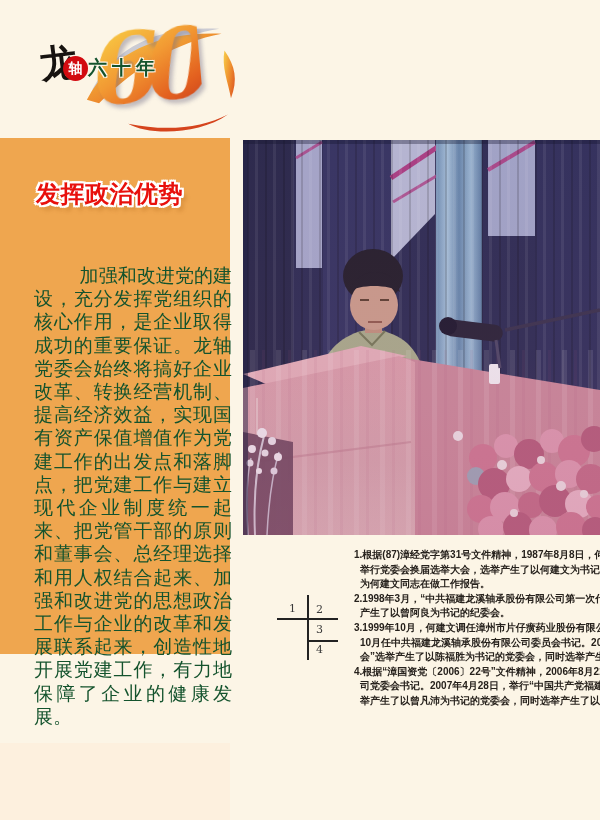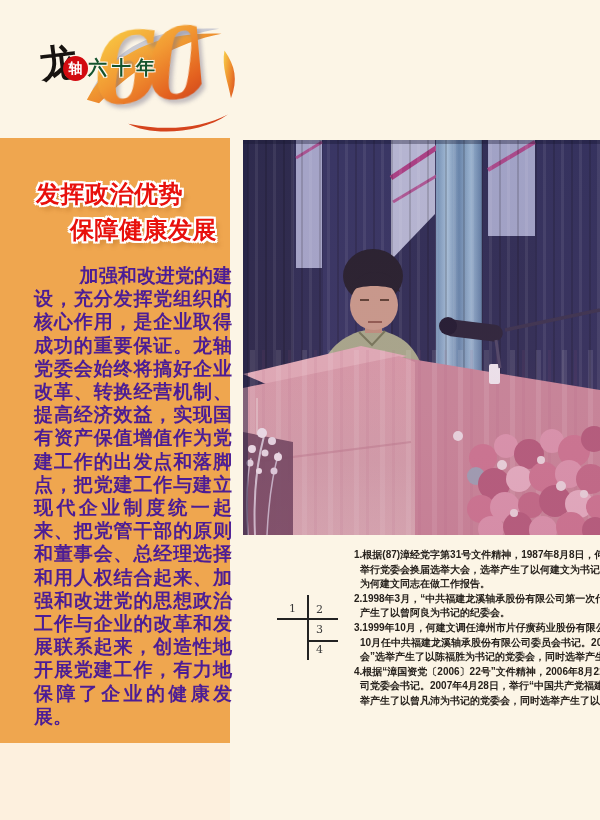--- a/index.html
+++ b/index.html
@@ -18,31 +18,31 @@
         filter:drop-shadow(3px 4px 2px rgba(115,110,135,0.45));}
   .l-long{position:absolute;left:0px;top:16px;z-index:3;font-family:"DejaVu Serif","Liberation Serif",serif;
         font-weight:bold;font-size:38px;line-height:1;color:#171310;transform:rotate(-7deg);}
   .l-rest{position:absolute;left:48px;top:27px;z-index:3;font-family:"DejaVu Serif","Liberation Serif",serif;
         font-weight:bold;font-size:19px;letter-spacing:5px;color:#14532d;
         text-shadow:1px 1px 0 #FDF6EA,-1px -1px 0 #FDF6EA,1px -1px 0 #FDF6EA,-1px 1px 0 #FDF6EA;}
   .l-seal{position:absolute;left:23px;top:28px;z-index:4;width:25px;height:25px;border-radius:50%;
         background:#D20A10;color:#fff;font-weight:bold;font-size:14px;line-height:25px;text-align:center;}
 
   
-  .left-panel{position:absolute;left:0;top:138px;width:230px;height:605px;background:#EFA64F;}
+  .left-panel{position:absolute;left:0;top:138px;width:230px;height:516px;background:#EFA64F;}
   .bottom-strip{position:absolute;left:0;top:743px;width:230px;height:77px;background:#FDF0DE;}
   .panel-title{position:absolute;left:36px;top:38px;
         font-weight:bold;font-size:24px;line-height:36px;letter-spacing:0.5px;color:#E8100C;
         text-shadow:-2px -2px 0 #FFF,2px -2px 0 #FFF,-2px 2px 0 #FFF,2px 2px 0 #FFF,
                     -2px 0 0 #FFF,2px 0 0 #FFF,0 -2px 0 #FFF,0 2px 0 #FFF,
                     4px 5px 4px rgba(150,75,10,0.35);}
   .panel-title .t2{display:block;padding-left:34px;}
   .panel-body{position:absolute;left:34px;top:126px;width:198px;
-        font-family:"DejaVu Serif","Liberation Serif",serif;font-weight:700;
-        font-size:19px;line-height:23.2px;color:#4c1d95;
+        font-family:"DejaVu Serif","Liberation Serif",serif;font-weight:400;
+        font-size:19px;line-height:23.2px;color:#14532d;
         text-align:justify;text-indent:2.4em;}
 
   
   .photo{position:absolute;left:243px;top:140px;width:357px;height:395px;}
 
   
   .fig-key{position:absolute;left:272px;top:586px;width:80px;height:80px;
         font-family:"DejaVu Serif","Liberation Serif",serif;font-size:11px;color:#3A3A3A;}
   .fig-key .vline{position:absolute;left:35px;top:9px;width:2px;height:65px;background:#222;}
   .fig-key .hline1{position:absolute;left:5px;top:32px;width:61px;height:2px;background:#222;}
@@ -79,21 +79,20 @@
     </svg>
     <div class="l-60">60</div>
     <div class="l-long">龙</div>
     <div class="l-rest">六十年</div>
     <div class="l-seal">轴</div>
   </div>
 
   <div class="left-panel">
     <div class="panel-title">
       <span class="t1">发挥政治优势</span>
-      <span class="t2">保障健康发展</span>
     </div>
     <div class="panel-body">加强和改进党的建设，充分发挥党组织的核心作用，是企业取得成功的重要保证。龙轴党委会始终将搞好企业改革、转换经营机制、提高经济效益，实现国有资产保值增值作为党建工作的出发点和落脚点，把党建工作与建立现代企业制度统一起来、把党管干部的原则和董事会、总经理选择和用人权结合起来、加强和改进党的思想政治工作与企业的改革和发展联系起来，创造性地开展党建工作，有力地保障了企业的健康发展。</div>
   </div>
   <div class="bottom-strip"></div>
 
   <div class="photo">
     <svg width="357" height="395" viewBox="0 0 357 395" preserveAspectRatio="none">
       <defs>
         <linearGradient id="cyanC" x1="0" y1="0" x2="1" y2="0">
           <stop offset="0" stop-color="#6D8FB4"></stop>

